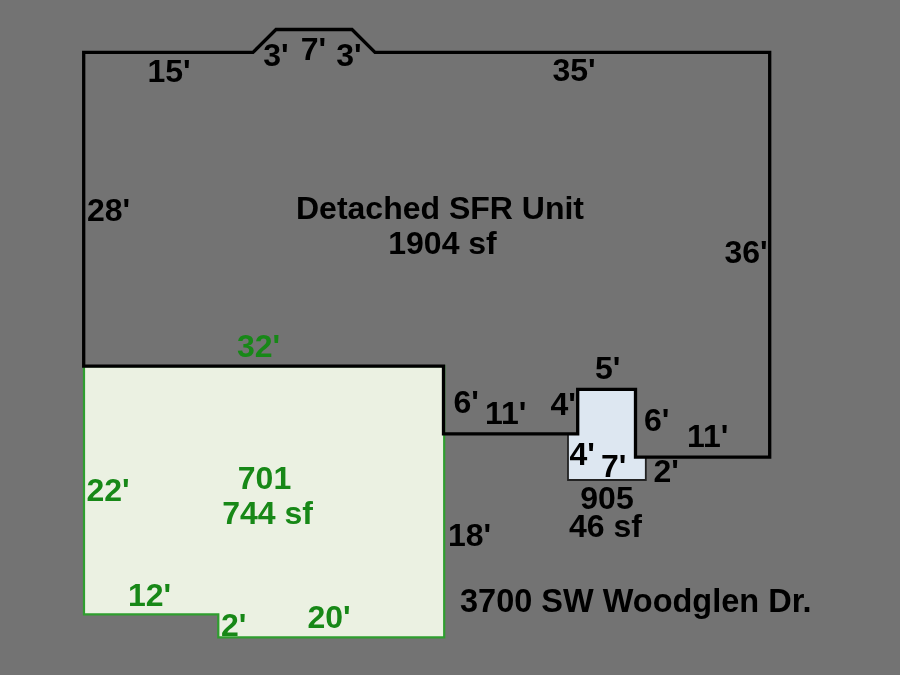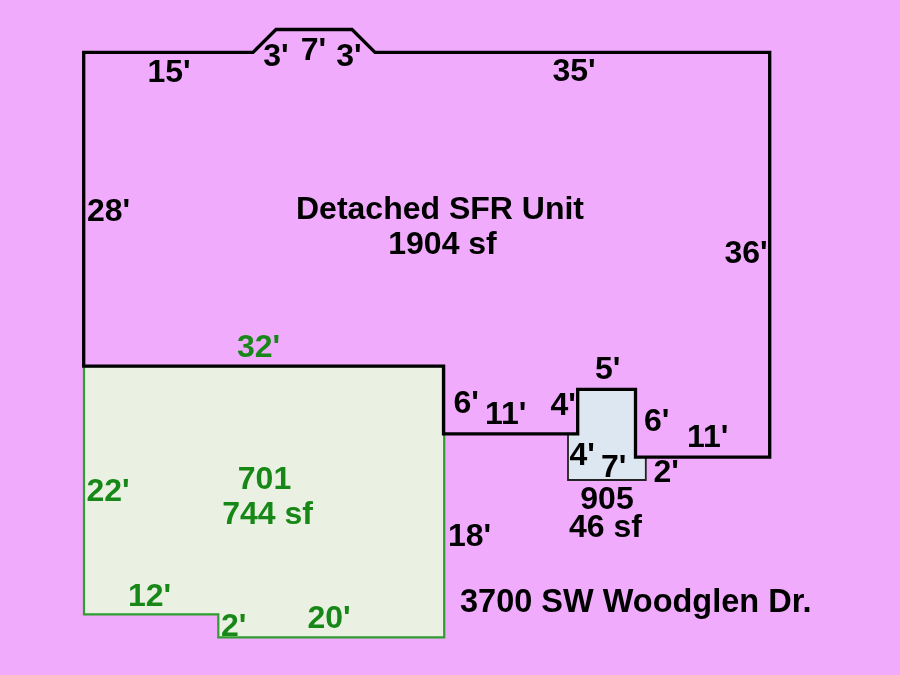--- a/index.html
+++ b/index.html
@@ -1,16 +1,16 @@
 <!DOCTYPE html>
 <html><head>
 <meta charset="utf-8">
 <style>
   html,body{margin:0;padding:0;background:#fff;}
-  .page{position:relative;width:900px;height:675px;background:#f0abfc;overflow:hidden;}
+  .page{position:relative;width:900px;height:675px;background:#737373;overflow:hidden;}
   svg{position:absolute;left:0;top:0;}
   text{font-family:"Liberation Sans",sans-serif;font-weight:bold;font-size:32px;}
   .dim{fill:#000;}
   .gdim{fill:#178817;}
 </style>
 </head>
 <body>
 <div class="page">
 <svg width="900" height="675" viewBox="0 0 900 675">
 

